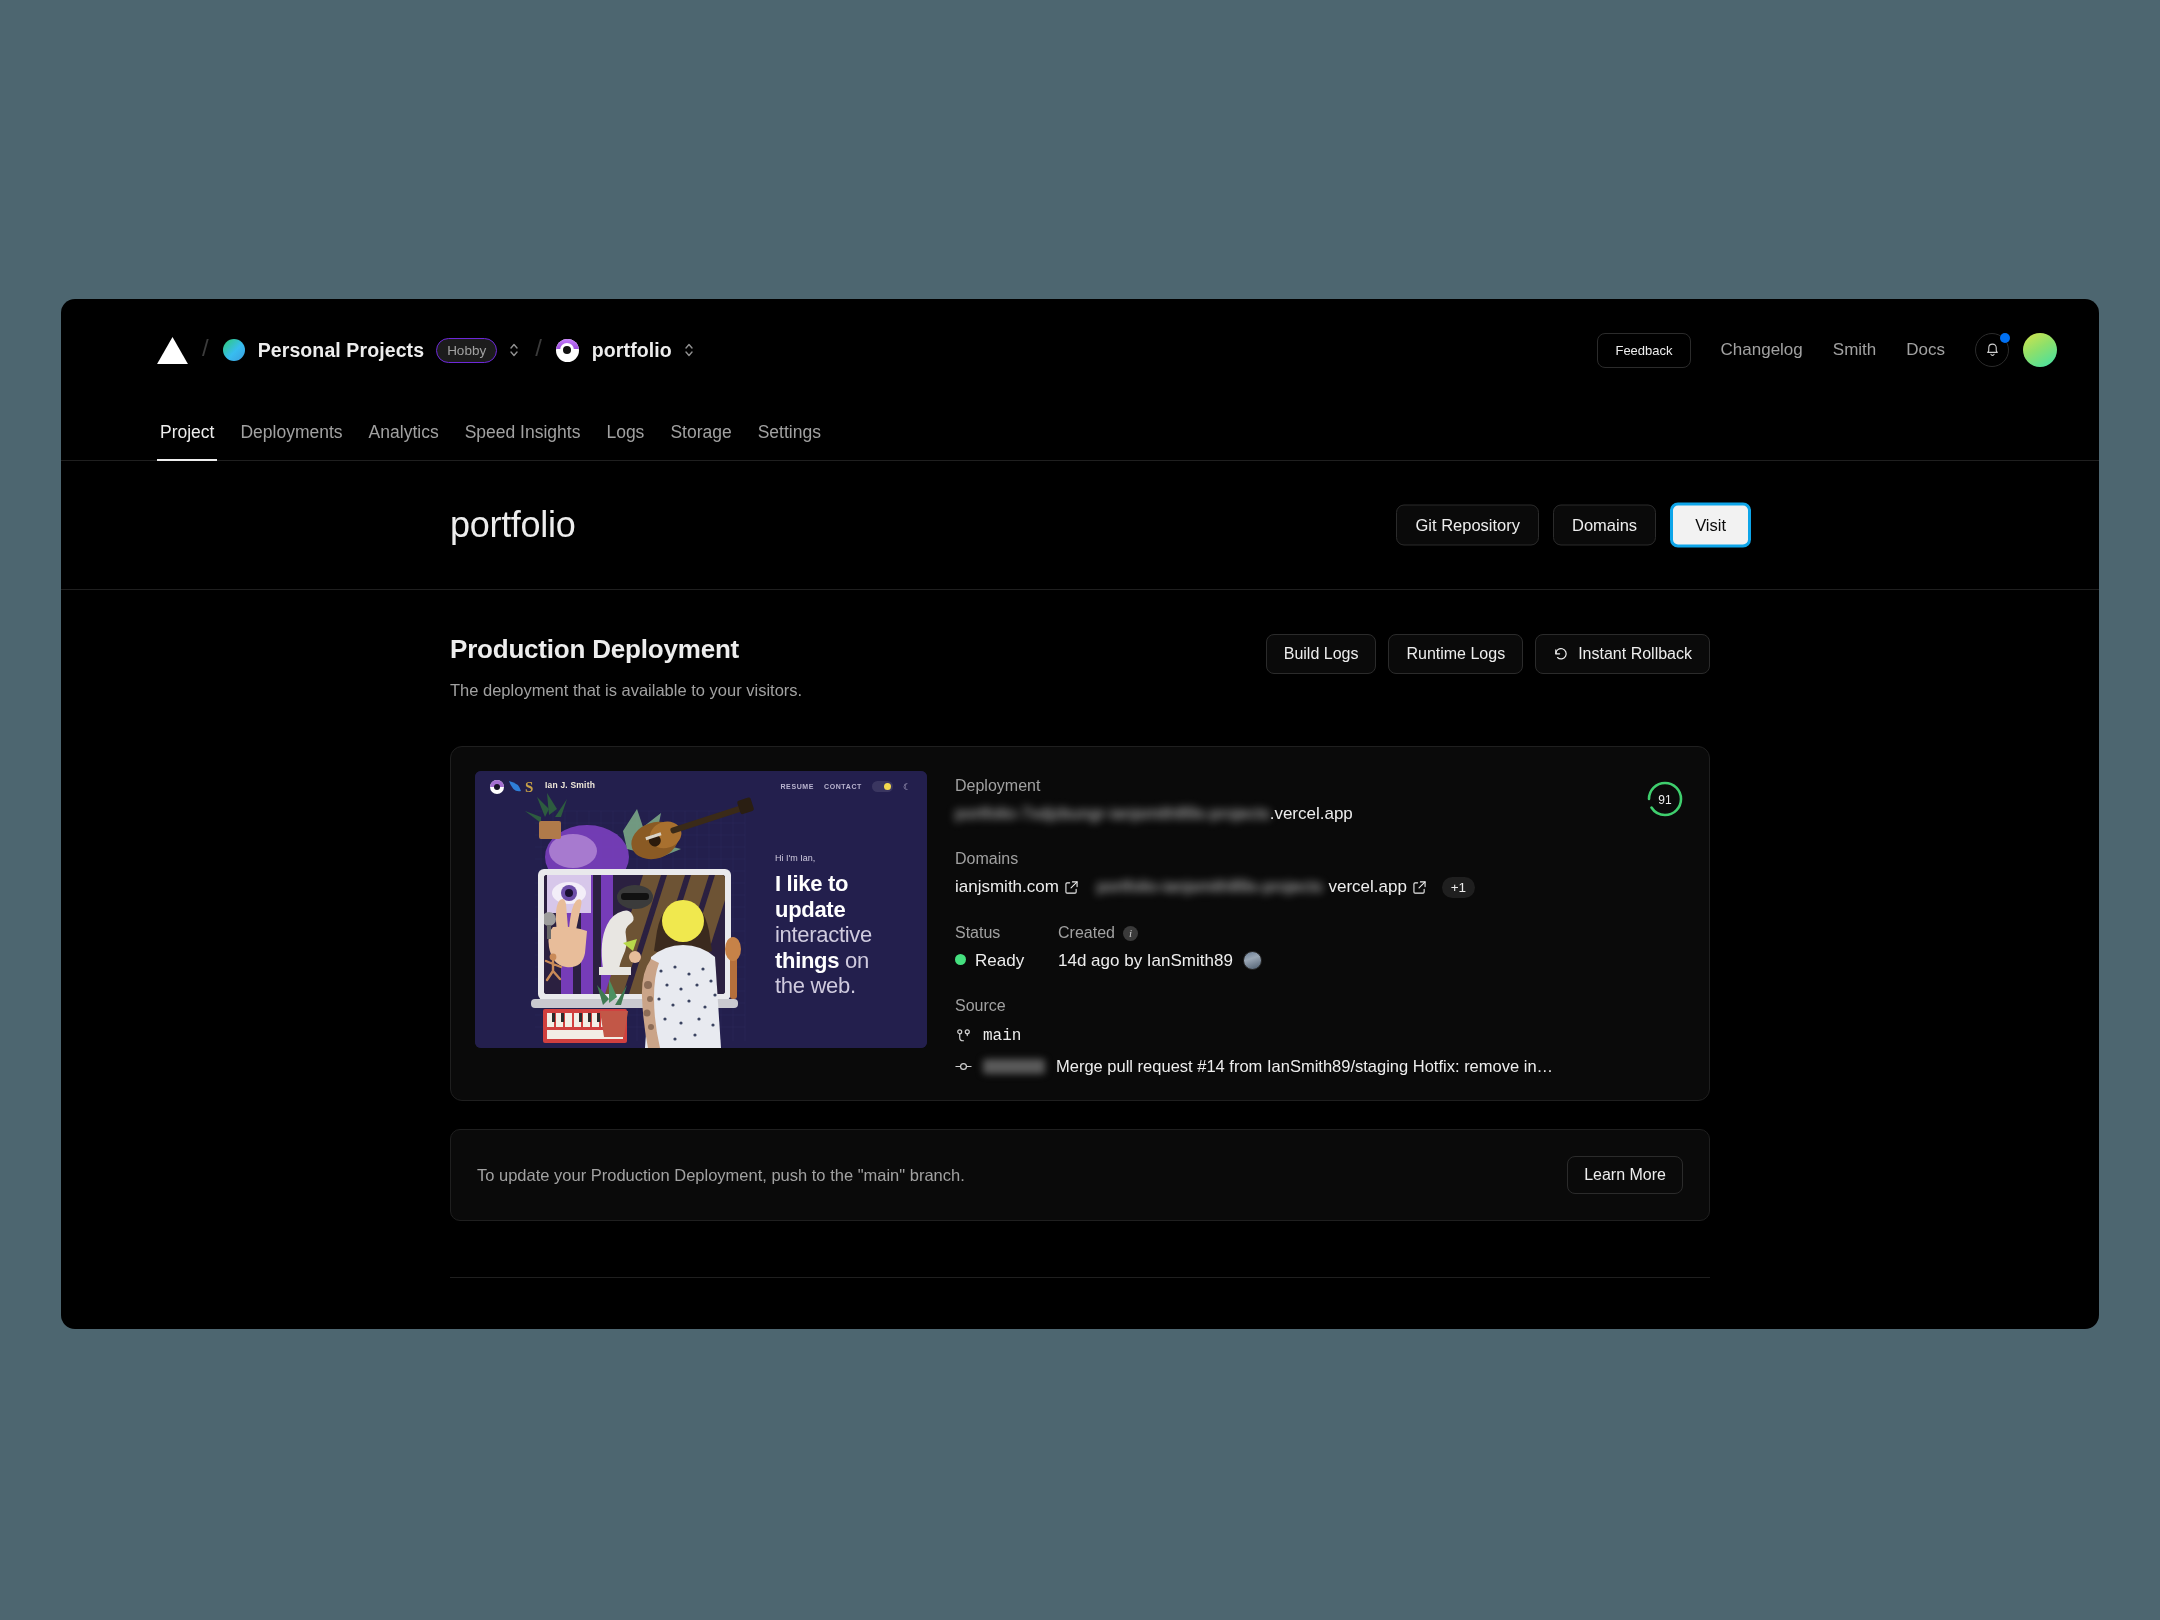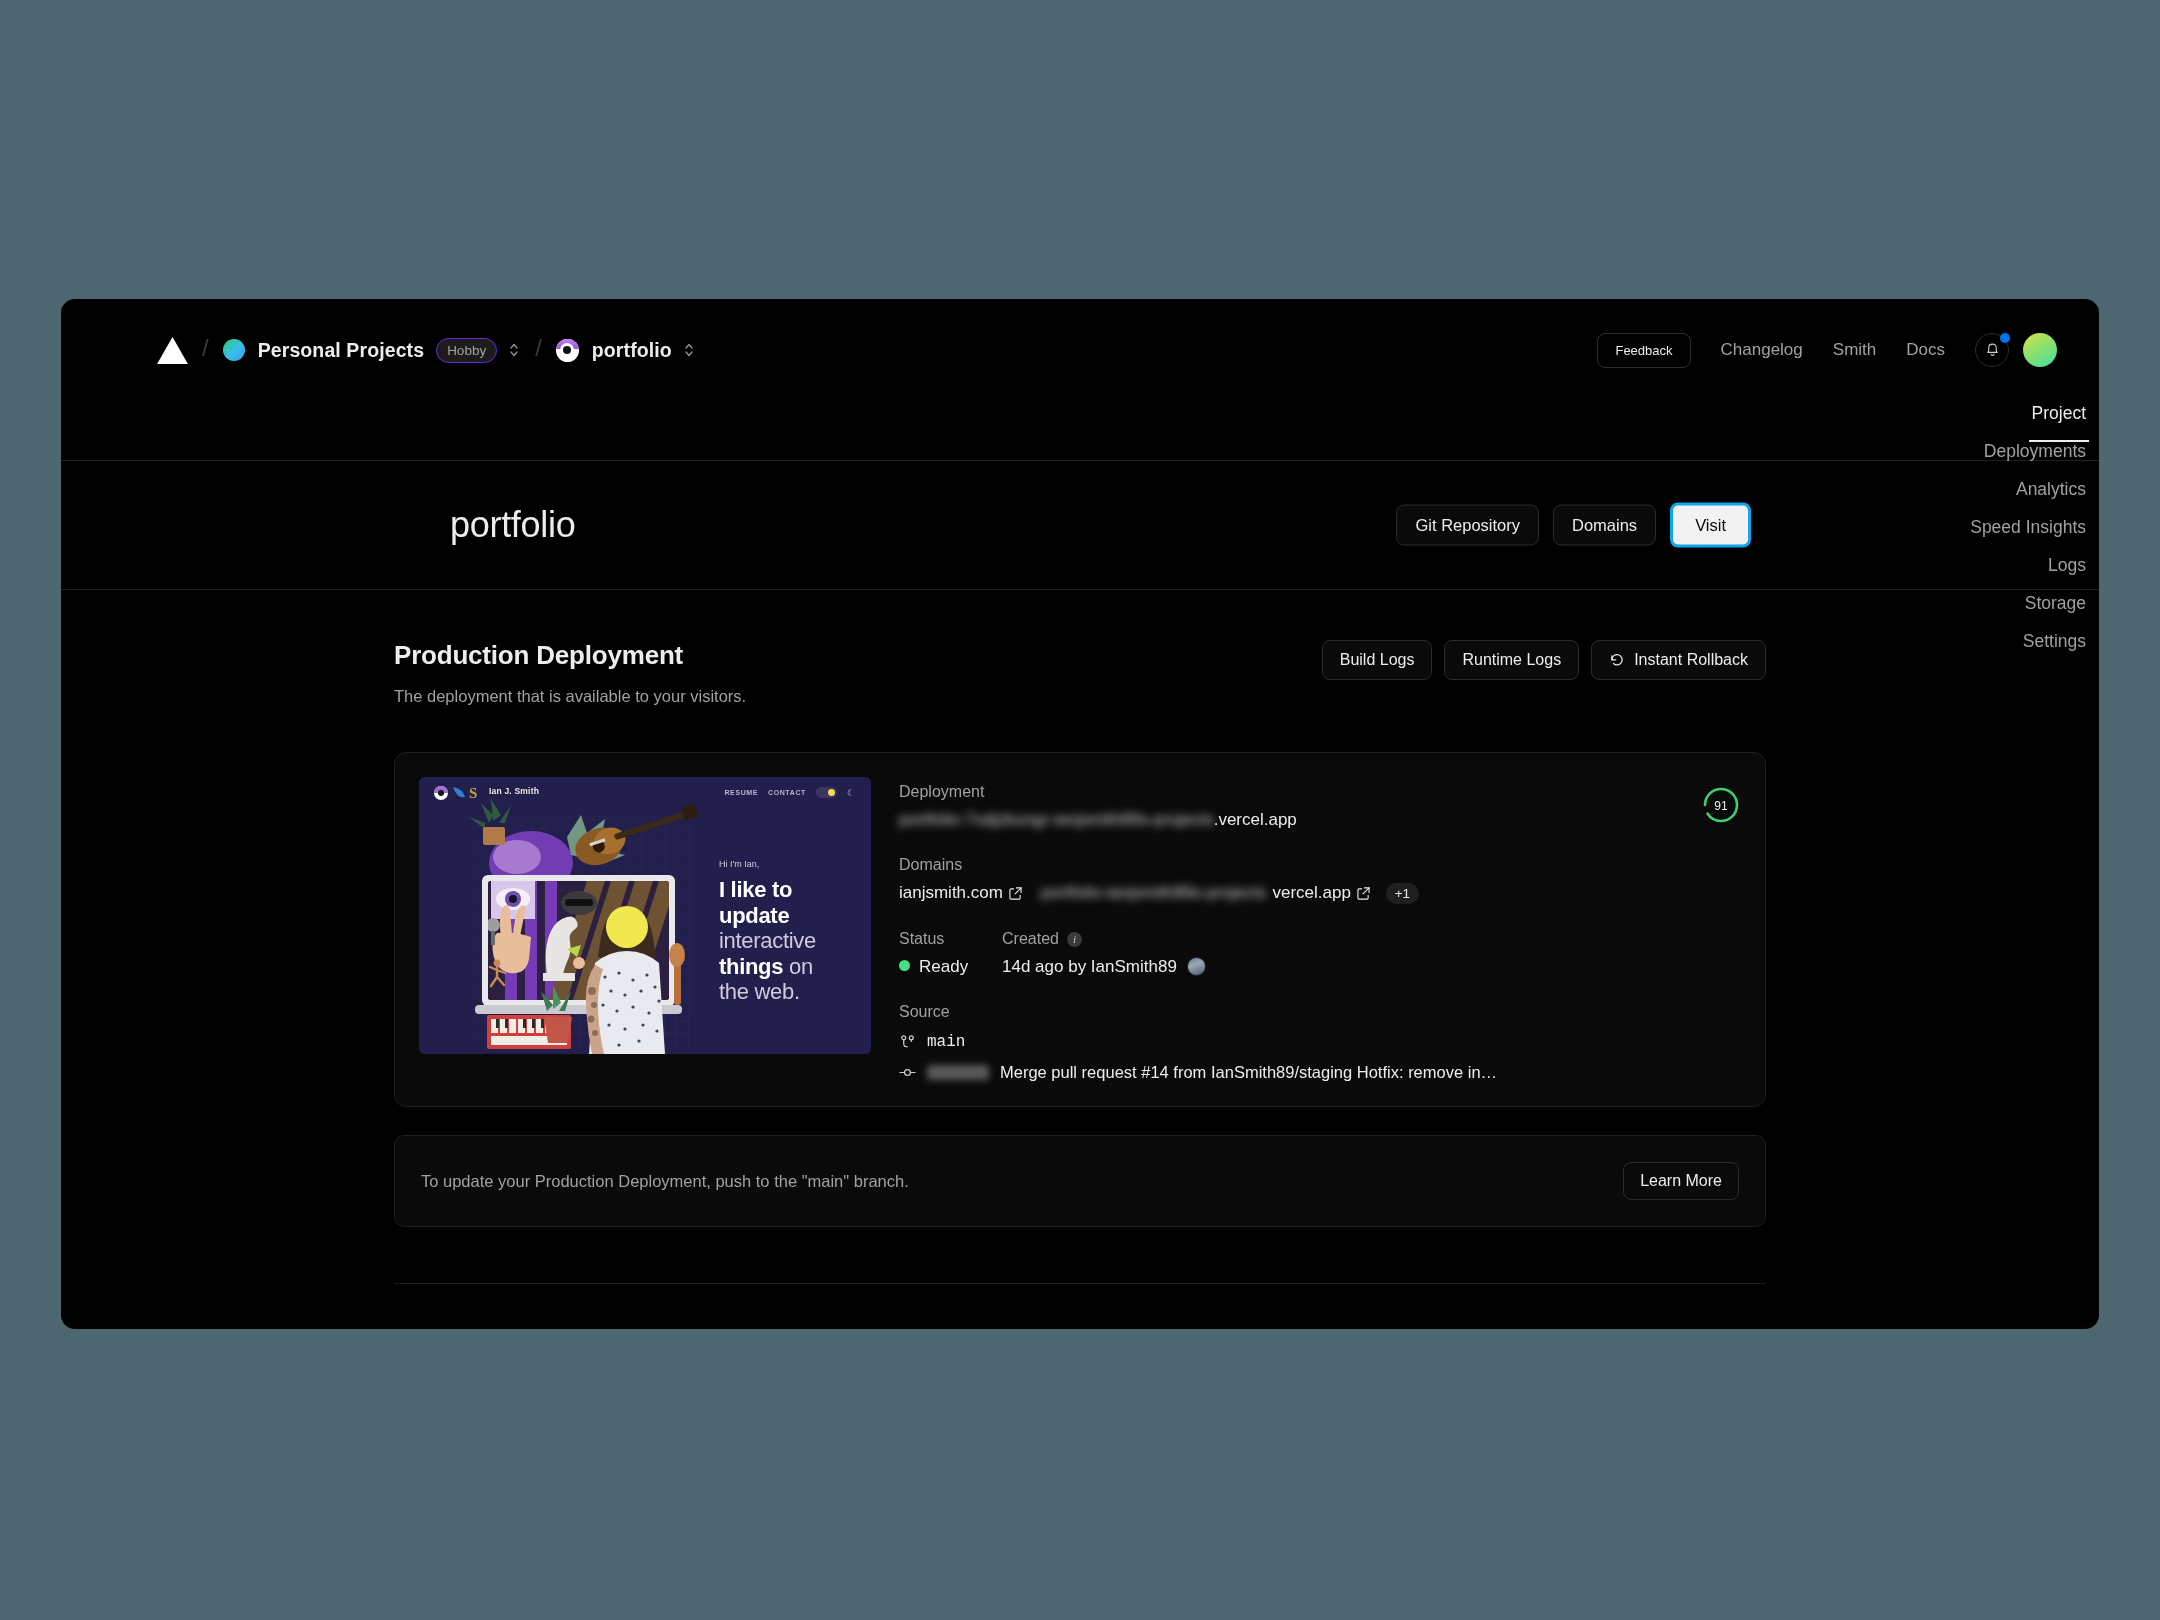--- a/index.html
+++ b/index.html
@@ -104,21 +104,20 @@
     background: linear-gradient(150deg, #d6e44b 0%, #8ee06a 45%, #3fe0a8 100%);
     cursor: pointer;
   }
 
   
   .tabs {
     position: relative;
     display: flex; align-items: flex-end; gap: 0;
     padding-left: 86px; height: 58px;
     border-bottom: 1px solid #1f1f1f;
-    flex-direction: column;
   }
   .tab {
     color: #a1a1a1; font-size: 17.5px; padding: 0 13px 17px 13px;
     cursor: pointer; position: relative; white-space: nowrap;
   }
   .tab.active { color: #ededed; }
   .tab.active::after {
     content: ""; position: absolute; left: 10px; right: 10px; bottom: -1px;
     height: 2px; background: #ededed;
   }
@@ -143,21 +142,21 @@
     padding: 10px 18px; border-radius: 8px; cursor: pointer; white-space: nowrap;
   }
   .btn-light {
     background: #f2f2f2; border: 3px solid #0ea5e9; color: #0a0a0a;
     font-size: 16.5px; font-family: inherit; font-weight: 400;
     padding: 10px 22px; border-radius: 8px; cursor: pointer;
   }
 
   
   .content { padding: 44px 0 0 0; }
-  .inner { width: 1372px; margin: 6px auto; }
+  .inner { width: 1260px; margin: 0 auto; }
 
   .sec-head { position: relative; height: 82px; }
   .sec-title { color: #ededed; font-size: 26px; font-weight: 600; letter-spacing: -.2px; }
   .sec-sub { color: #a1a1a1; font-size: 16.5px; margin-top: 16px; }
   .sec-actions {
     position: absolute; right: 0; top: 0;
     display: flex; align-items: center; gap: 12px;
   }
   .btn-sm {
     background: #0a0a0a; border: 1px solid #2b2b2b; color: #ededed;

